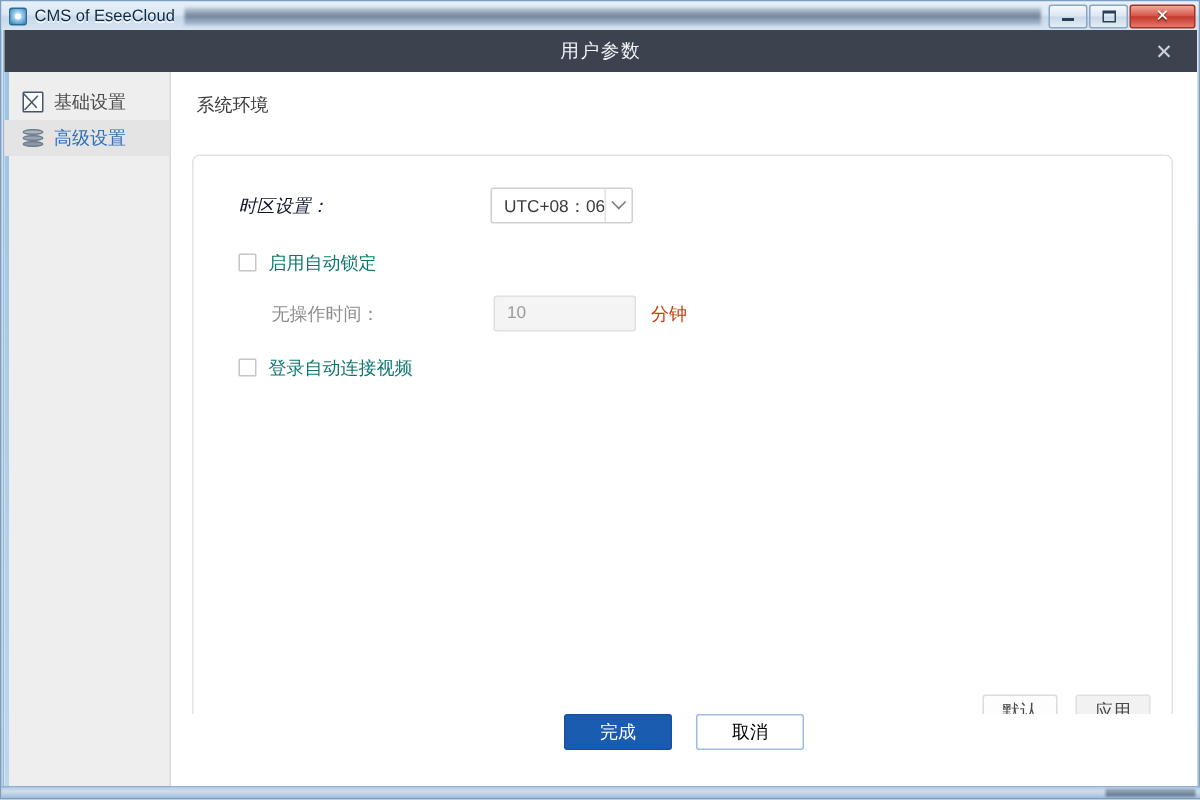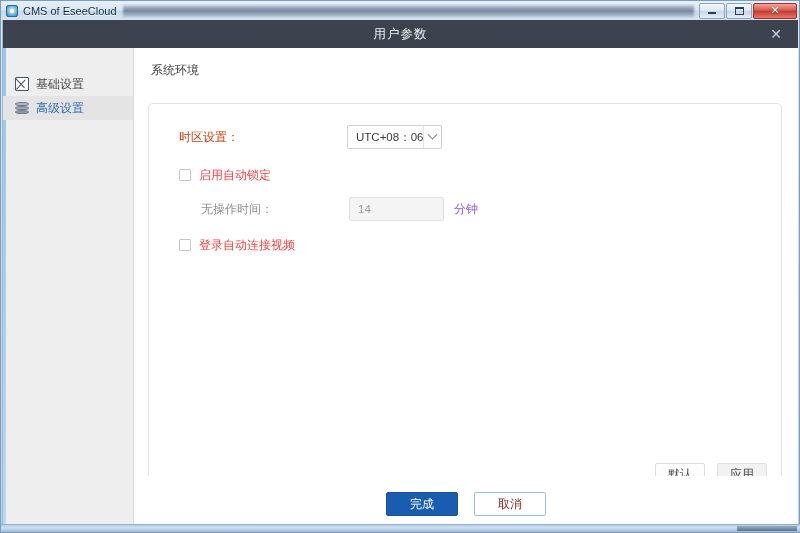--- a/index.html
+++ b/index.html
@@ -82,25 +82,25 @@
   #dialog-close {
     position: absolute; right: 10px; top: 0; height: 28px;
     width: 24px; display: flex; align-items: center; justify-content: center;
     color: #cdd2da; font-size: 14px; line-height: 1;
   }
 
   #dialog-body { display: flex; height: 484px; background: #ffffff; }
 
   
   #sidebar {
-    width: 131px; flex: none;
+    width: 111px; flex: none;
     background: #eeeeee;
     border-right: 1px solid #d9d9d9;
     position: relative;
-    padding-top: 24px;
+    padding-top: 8px;
   }
   #sidebar-edge {
     position: absolute; left: 0; top: 0; bottom: 0; width: 3px;
     background: linear-gradient(to bottom, #9cc4e4, #bcd8ef);
   }
   .side-item {
     height: 24px; display: flex; align-items: center;
     padding-left: 12px; font-size: 12px; color: #4a4a4a;
     position: relative;
   }
@@ -136,21 +136,21 @@
 
   #panel {
     position: relative;
     height: 395px;
     border: 1px solid #e3e3e3; border-radius: 5px;
     background: #ffffff;
     padding: 20px 18px 0 18px;
   }
 
   .form-row { display: flex; align-items: center; height: 26px; margin-bottom: 14px; }
-  .form-label { font-size: 12px; color: #c2410c; }
+  .form-label { font-size: 12px; color: #0f172a; font-style: italic; }
 
   .label-tz { width: 180px; padding-left: 12px; }
 
   
   .select {
     display: flex; width: 95px; height: 24px;
     border: 1px solid #d0d0d0; border-radius: 2px; background: #ffffff;
     align-items: center; position: relative;
   }
   .select .sel-value { font-size: 11.5px; color: #3c3c3c; padding-left: 8px; flex: 1; white-space: nowrap; }
@@ -164,58 +164,58 @@
     transform: rotate(45deg) translate(-2px,-2px);
   }
 
   
   .cb-row { display: flex; align-items: center; height: 22px; margin-bottom: 10px; padding-left: 12px; }
   .cb-row.row-autolock { margin-top: 6px; }
   .checkbox {
     width: 12px; height: 12px; border: 1px solid #c6c6c6; background: #ffffff;
     border-radius: 1px; margin-right: 8px; flex: none;
   }
-  .cb-label { font-size: 12px; color: #ef4444; }
+  .cb-label { font-size: 12px; color: #0f766e; }
 
   .row-idle { padding-left: 34px; margin-bottom: 12px; }
   .label-idle { font-size: 12px; color: #8e8e8e; width: 148px; }
   .num-input {
     width: 95px; height: 24px; border: 1px solid #e0e0e0; border-radius: 2px;
     background: #f4f4f4; color: #9a9a9a; font-size: 11.5px;
     display: flex; align-items: center; padding-left: 8px;
   }
-  .unit { font-size: 12px; color: #8b5cf6; margin-left: 10px; }
+  .unit { font-size: 12px; color: #c2410c; margin-left: 10px; }
 
   
   #panel-buttons {
     position: absolute; right: 14px; bottom: 12px;
     display: flex; gap: 12px;
   }
   .btn-sm {
     width: 50px; height: 22px; font-size: 12px;
     display: flex; align-items: center; justify-content: center;
     border: 1px solid #dcdcdc; border-radius: 2px;
     color: #4a4a4a;
   }
   #btn-default { background: #fdfdfd; }
   #btn-apply { background: #f2f2f2; border-color: #e0e0e0; }
 
   
   #footer {
     position: absolute; left: 0; right: 0; bottom: 0; height: 56px;
     background: #ffffff;
-    display: flex; align-items: center; justify-content: center; gap: 16px;
+    display: flex; justify-content: center; gap: 16px;
   }
   .btn-lg {
     width: 72px; height: 24px; font-size: 12px;
     display: flex; align-items: center; justify-content: center;
     border-radius: 2px;
   }
   #btn-finish { background: #1a5cb0; color: #ffffff; border: 1px solid #16529e; }
-  #btn-cancel { background: #ffffff; color: #7f1d1d; border: 1px solid #9bbde2; }
+  #btn-cancel { background: #ffffff; color: #000000; border: 1px solid #9bbde2; }
 
   
   #bottom-chrome {
     position: absolute; left: 0; bottom: 0; width: 800px; height: 8px;
     background: linear-gradient(to bottom, #b9cfe4, #cfdeed 40%, #9fbbd6);
     border-top: 1px solid #8fb0cf;
   }
   #bottom-chrome .grip {
     position: absolute; right: 4px; bottom: 1px; width: 60px; height: 5px;
     background: linear-gradient(to bottom, rgba(60,80,105,0.35), rgba(40,60,85,0.6));
@@ -285,21 +285,21 @@
             </div>
           </div>
 
           <div class="cb-row row-autolock">
             <span class="checkbox"></span>
             <span class="cb-label">启用自动锁定</span>
           </div>
 
           <div class="form-row row-idle">
             <span class="label-idle">无操作时间：</span>
-            <span class="num-input">14</span>
+            <span class="num-input">10</span>
             <span class="unit">分钟</span>
           </div>
 
           <div class="cb-row">
             <span class="checkbox"></span>
             <span class="cb-label">登录自动连接视频</span>
           </div>
 
           <div id="panel-buttons">
             <div class="btn-sm" id="btn-default">默认</div>

